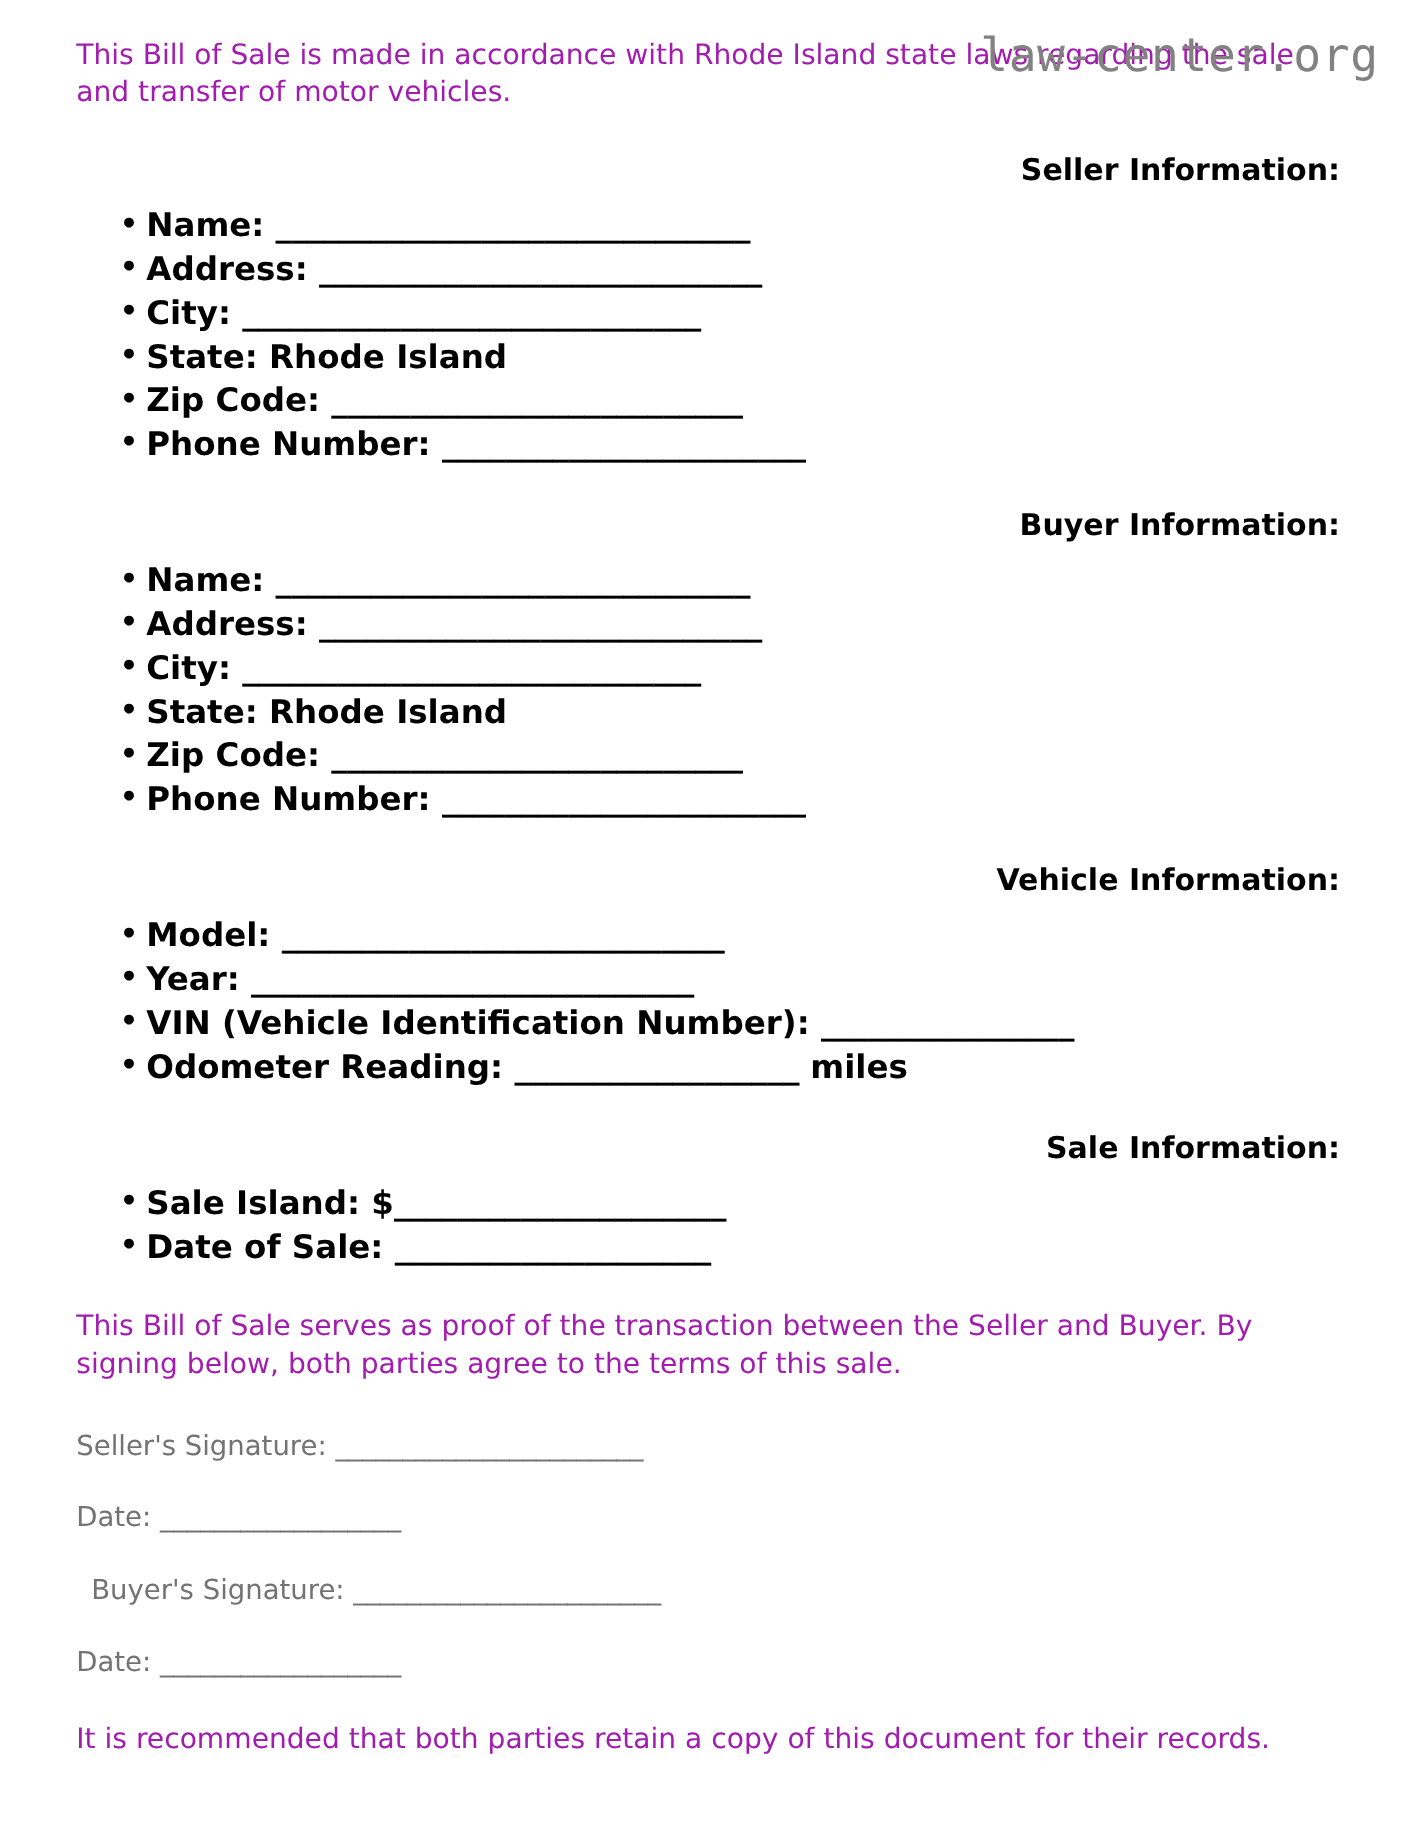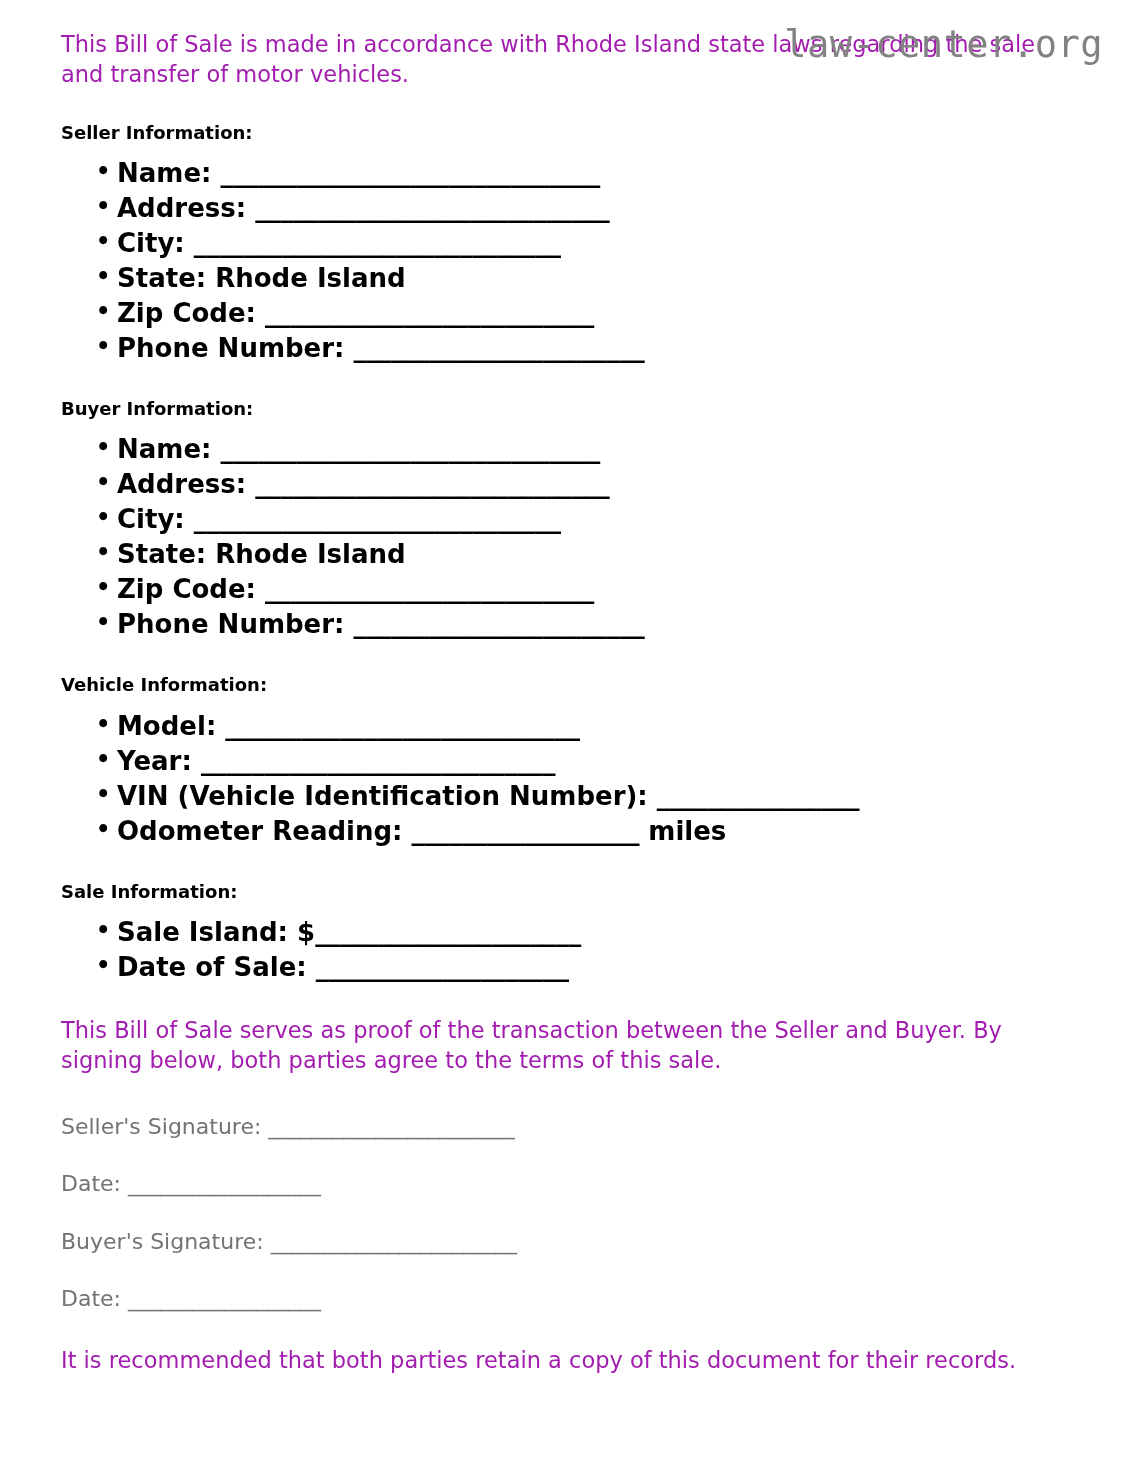--- a/index.html
+++ b/index.html
@@ -56,26 +56,27 @@
     margin: 0;
     max-width: 1012px;
     color: #a21caf;
   }
   .para-intro { padding-top: 30px; }
   .para-proof { padding-top: 31px; max-width: 948px; }
   .para-footer { padding-top: 32px; }
 
   
   .section-heading {
-    font-size: 18px;
+    font-size: 24px;
     font-weight: bold;
     margin: 0;
     padding-top: 31px;
     line-height: 1.3;
     color: #000;
+    text-align: right;
   }
 
   
   ul.field-list {
     list-style: none;
     margin: 0;
     padding: 12px 0 0 0;
   }
   ul.field-list li {
     position: relative;
@@ -101,21 +102,21 @@
   .sig-line {
     font-size: 22px;
     font-weight: normal;
     line-height: 1.3;
     margin: 0;
     color: #737373;
     white-space: nowrap;
   }
   .sig-seller  { padding-top: 37px; }
   .sig-date1   { padding-top: 29px; }
-  .sig-buyer   { padding-top: 29px; }
+  .sig-buyer   { padding-top: 29px; margin-left: 12px; }
   .sig-date2   { padding-top: 29px; }
   .sig-line .blank { letter-spacing: -0.3px; }
 </style>
 </head>
 <body>
 
 <div class="page">
 
   <div class="watermark">law-center.org</div>
 

